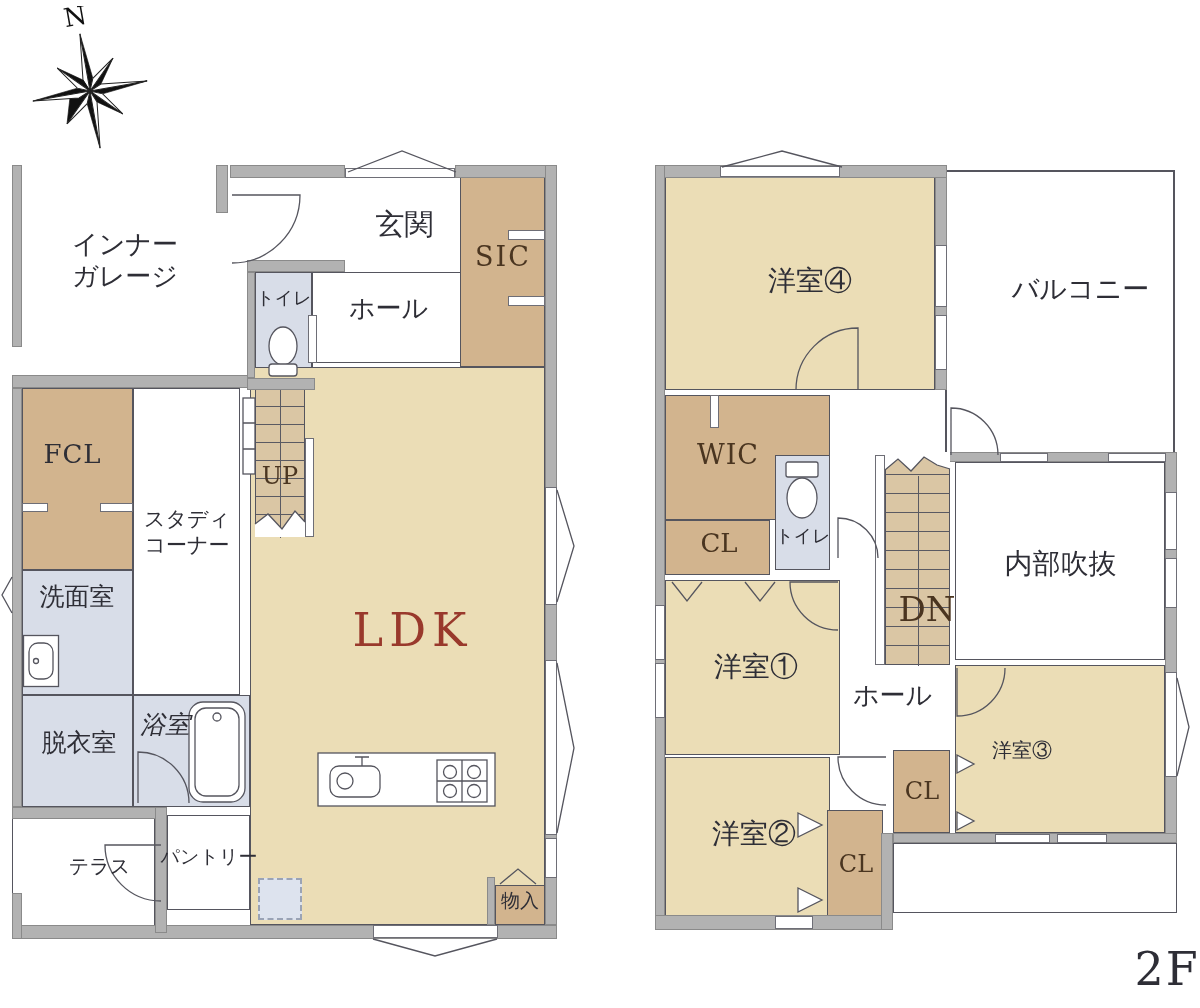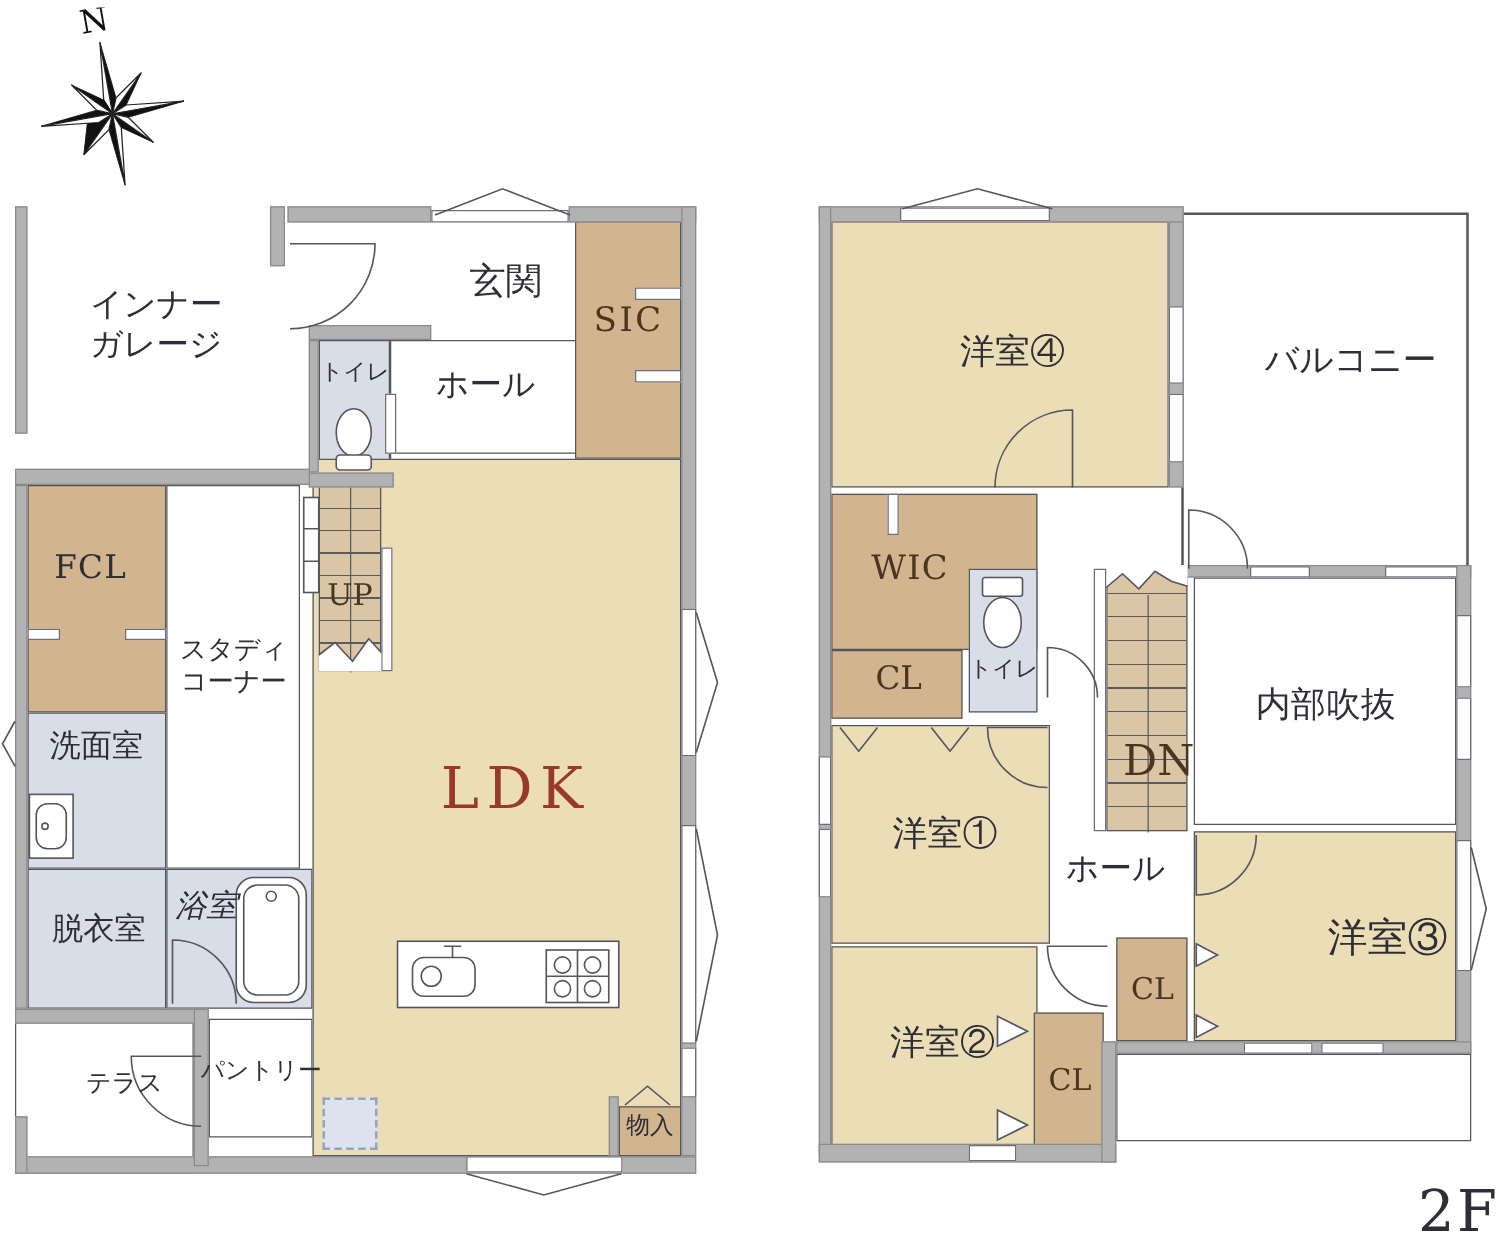--- a/index.html
+++ b/index.html
@@ -256,19 +256,19 @@
 
   <div class="lbl" style="left:750px;top:260px;width:120px;height:40px;font-size:28px;">洋室④</div>
   <div class="lbl" style="left:998px;top:270px;width:165px;height:38px;font-size:27px;">バルコニー</div>
   <div class="lbl brown" style="left:683px;top:436px;width:90px;height:38px;font-size:27px;letter-spacing:1px;">WIC</div>
   <div class="lbl brown" style="left:690px;top:524px;width:58px;height:38px;font-size:26px;">CL</div>
   <div class="lbl" style="left:776px;top:523px;width:54px;height:26px;font-size:18px;">トイレ</div>
   <div class="lbl brown" style="left:898px;top:568px;width:58px;height:40px;font-size:34px;margin-top:21px;">DN</div>
   <div class="lbl" style="left:993px;top:543px;width:135px;height:40px;font-size:28px;">内部吹抜</div>
   <div class="lbl" style="left:696px;top:646px;width:120px;height:40px;font-size:28px;">洋室①</div>
   <div class="lbl" style="left:845px;top:678px;width:95px;height:34px;font-size:26px;">ホール</div>
-  <div class="lbl" style="left:1050px;top:730px;width:120px;height:40px;font-size:32px;">洋室③</div>
+  <div class="lbl" style="left:962px;top:730px;width:120px;height:40px;font-size:20px;">洋室③</div>
   <div class="lbl brown" style="left:898px;top:773px;width:48px;height:36px;font-size:24px;">CL</div>
   <div class="lbl" style="left:694px;top:813px;width:120px;height:40px;font-size:28px;">洋室②</div>
   <div class="lbl brown" style="left:833px;top:846px;width:46px;height:36px;font-size:24px;">CL</div>
   <div class="lbl floorname" style="left:1122px;top:942px;width:90px;height:56px;">2F</div>
 
 </div>
 
 </body></html>

